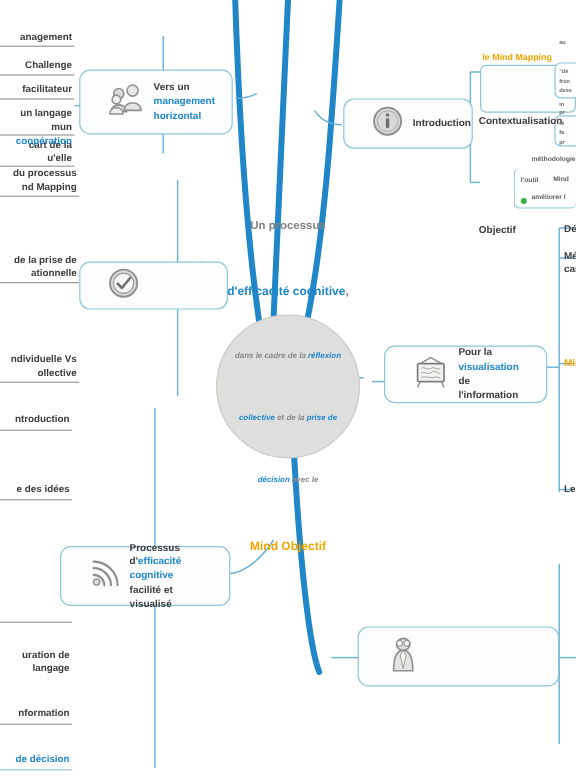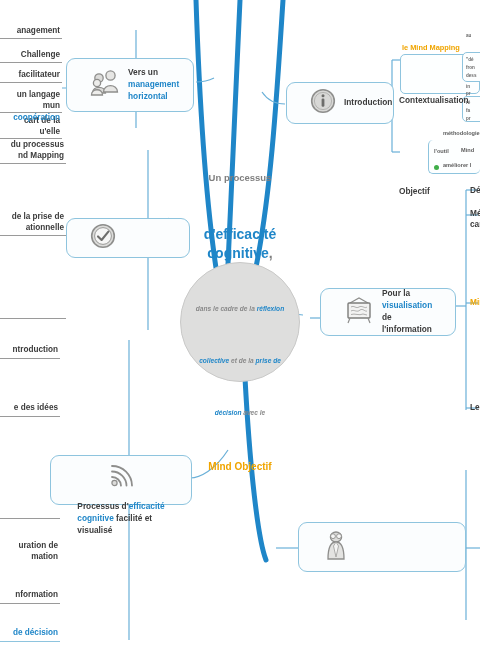--- a/index.html
+++ b/index.html
@@ -31,21 +31,21 @@
     display: flex;
     flex-direction: column;
     align-items: center;
     justify-content: center;
     text-align: center;
     padding: 6px 8px;
     z-index: 5;
     gap: 41px;
   }
   .c-l1 { font-size: 9.5px; color: #7f7f7f; font-weight: 600; line-height: 1.25; }
-  .c-l2 { font-size: 14px; color: #1f86c8; font-weight: 700; line-height: 1.3; margin-top:1px;}
+  .c-l2 { font-size: 10px; color: #1f86c8; font-weight: 700; line-height: 1.3; margin-top:1px;}
   .c-l2 .gray { color: #7f7f7f; font-weight:600; }
   .c-l3 { font-size: 6.6px; color: #1f86c8; font-weight: 700; font-style: italic; line-height: 1.35; margin-top: 2px; }
   .c-l3 .gray { color: #8a8a8a; font-weight: 600; font-style: italic;}
   .c-l4 { font-size: 10px; color: #f0a500; font-weight: 700; margin-top: 3px; }
 
   
   .mainbox {
     position: absolute;
     background: #fbfdfe;
     border: 1px solid #8ec4de;
@@ -261,23 +261,26 @@
   <div class="leaf" style="left:0px; top:140px; width:64px;">
     <span>du processus</span><br><span class="orange">nd Mapping</span>
   </div>
   <div class="ul" style="left:0px; top:163px; width:66px;"></div>
 
   <div class="leaf" style="left:0px; top:212px; width:64px;">
     <span>de la prise de</span><br><span>ationnelle</span>
   </div>
   <div class="ul" style="left:0px; top:235px; width:66px;"></div>
 
+  <div class="leaf" style="left:0px; top:295px; width:64px;">
+    <span>ndividuelle Vs</span><br><span>ollective</span>
+  </div>
   <div class="ul" style="left:0px; top:318px; width:66px;"></div>
 
-  <div class="mainbox" style="left:50px; top:455px; width:142px; height:50px;flex-direction:column;">
+  <div class="mainbox" style="left:50px; top:455px; width:142px; height:50px;">
     <span class="icon">
       <svg width="26" height="26" viewBox="0 0 26 26">
         <circle cx="6.5" cy="20" r="2.6" fill="#dcdcda" stroke="#8e8e8c" stroke-width="1.2"></circle>
         <path d="M4 14 A9 9 0 0 1 13 22.6" fill="none" stroke="#8e8e8c" stroke-width="1.8" stroke-linecap="round"></path>
         <path d="M4 8.5 A14.5 14.5 0 0 1 18.5 22.6" fill="none" stroke="#8e8e8c" stroke-width="1.8" stroke-linecap="round"></path>
         <path d="M4 3 A20 20 0 0 1 24 22.6" fill="none" stroke="#8e8e8c" stroke-width="1.8" stroke-linecap="round"></path>
       </svg>
     </span>
     <span class="label">
       <span>Processus d'</span><span class="blue">efficacité</span><br>
@@ -286,21 +289,21 @@
     </span>
   </div>
 
   <div class="leaf" style="left:0px; top:345px; width:58px;">ntroduction</div>
   <div class="ul" style="left:0px; top:358px; width:60px;"></div>
 
   <div class="leaf" style="left:0px; top:403px; width:58px;">e des idées</div>
   <div class="ul" style="left:0px; top:416px; width:60px;"></div>
 
   <div class="leaf" style="left:0px; top:495px; width:58px;margin-top:46px;">
-    <span>uration de</span><br><span>mation</span>
+    <span>uration de</span><br><span>langage</span>
   </div>
   <div class="ul" style="left:0px; top:518px; width:60px;"></div>
 
   <div class="leaf" style="left:0px; top:590px; width:58px;">nformation</div>
   <div class="ul" style="left:0px; top:603px; width:60px;"></div>
 
   <div class="leaf blue" style="left:0px; top:628px; width:58px;">de décision</div>
   <div class="ul blue" style="left:0px; top:641px; width:60px;"></div>
 
   <div class="mainbox" style="left:320px; top:288px; width:136px; height:48px;">

